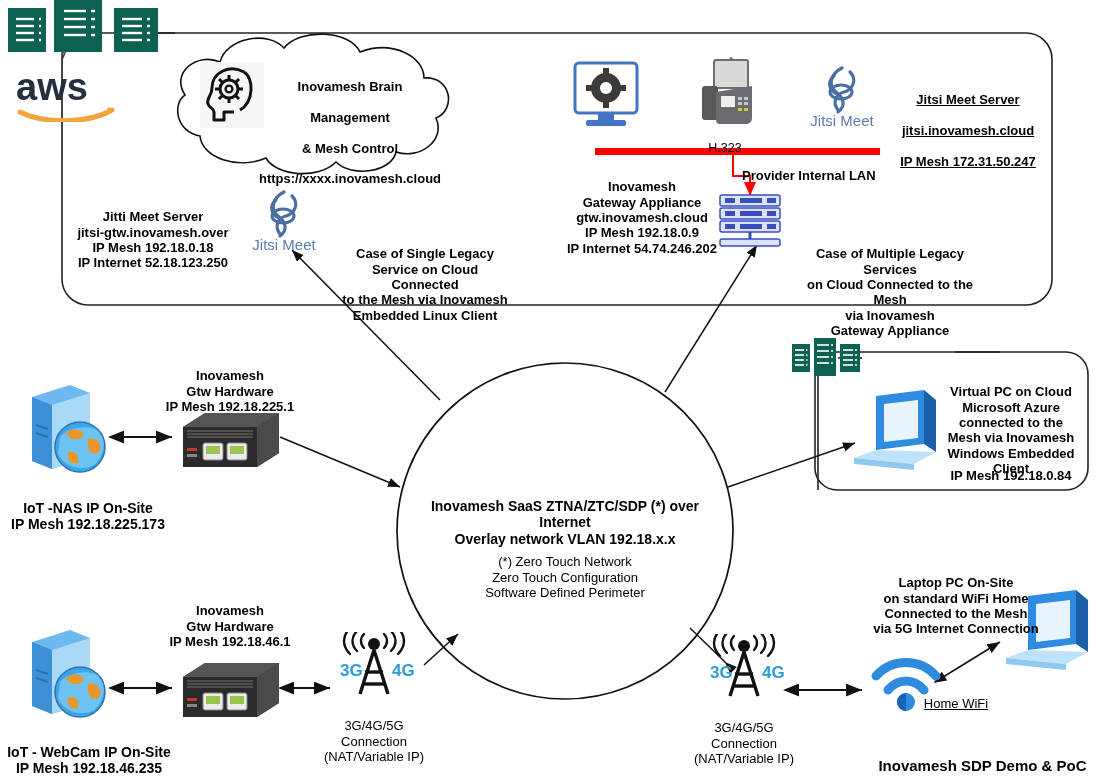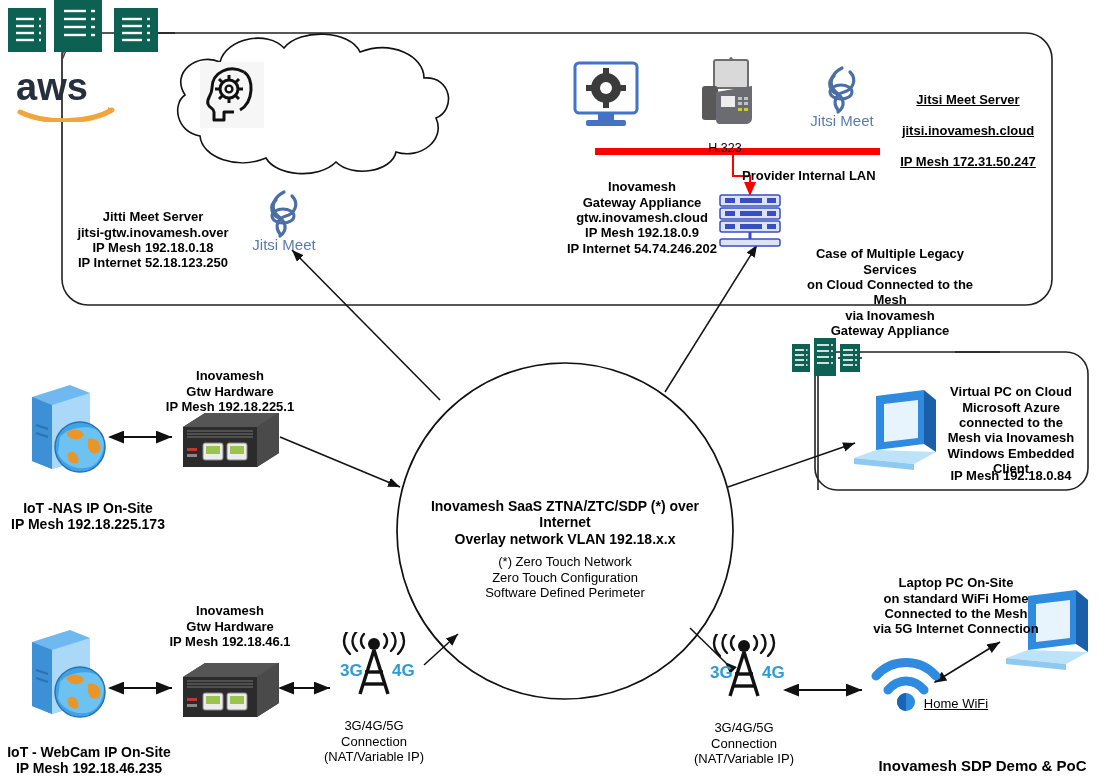--- a/index.html
+++ b/index.html
@@ -415,20 +415,26 @@
           <line x1="53" y1="29" x2="63" y2="29"></line>
         <line x1="65" y1="14" x2="67" y2="14"></line>
           <line x1="65" y1="19" x2="67" y2="19"></line>
           <line x1="65" y1="24" x2="67" y2="24"></line>
           <line x1="65" y1="29" x2="67" y2="29"></line>
       </g>
     </svg>
   </div>
 
 
+  <div class="lbl b fs13" style="left:255px;top:64px;width:190px;">
+    <div>Inovamesh Brain</div>
+    <div>Management</div>
+    <div>&amp; Mesh Control</div>
+    <div>https://xxxx.inovamesh.cloud</div>
+  </div>
 
   <div class="lbl fs12" style="left:692px;top:126px;width:66px;">
     <span>H.323</span>
   </div>
 
   <div class="lbl b fs13" style="left:878px;top:77px;width:180px;text-decoration:underline;">
     <div>Jitsi Meet Server</div>
     <div>jitsi.inovamesh.cloud</div>
     <div>IP Mesh 172.31.50.247</div>
   </div>
@@ -452,20 +458,26 @@
 Gateway Appliance</span>
   </div>
 
   <div class="lbl b fs13" style="left:68px;top:194px;width:170px;">
     <span>Jitti Meet Server
 jitsi-gtw.inovamesh.over
 IP Mesh 192.18.0.18
 IP Internet 52.18.123.250</span>
   </div>
 
+  <div class="lbl b fs13" style="left:340px;top:231px;width:170px;">
+    <span>Case of Single Legacy
+Service on Cloud  Connected
+to the Mesh via Inovamesh
+Embedded Linux Client</span>
+  </div>
 
   <div class="lbl b fs14" style="left:420px;top:481px;width:290px;">
     <span>Inovamesh SaaS ZTNA/ZTC/SDP (*) over Internet
 Overlay network VLAN 192.18.x.x</span>
   </div>
   <div class="lbl fs13" style="left:440px;top:539px;width:250px;">
     <span>(*) Zero Touch Network
 Zero Touch Configuration
 Software Defined Perimeter</span>
   </div>

